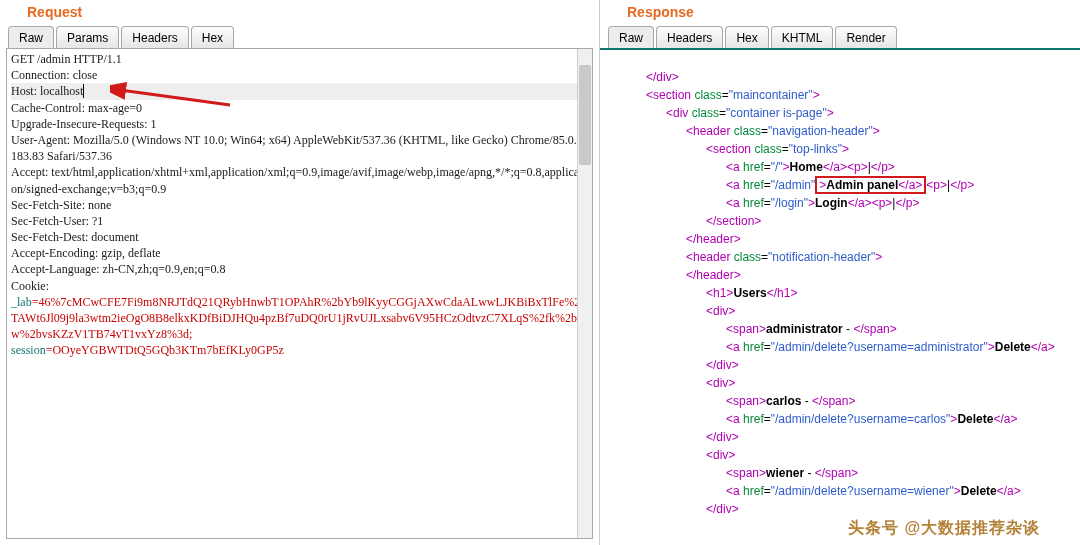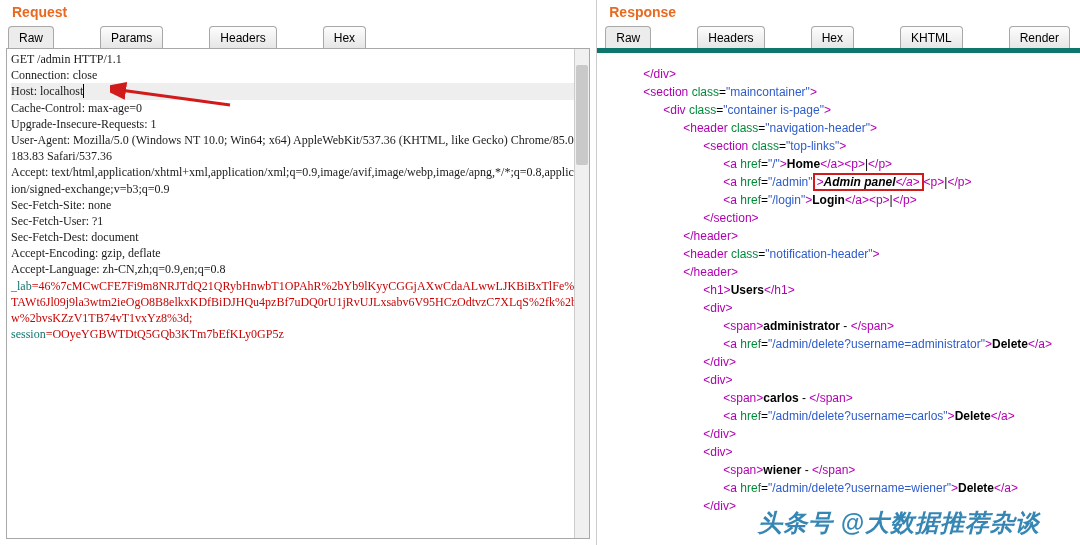--- a/index.html
+++ b/index.html
@@ -23,26 +23,25 @@
     display: flex;
     flex-direction: column;
     height: 100%;
   }
   .panel-left { width: 600px; border-right: 1px solid #ccc; }
   .panel-right { flex: 1; }
   .panel-title {
     color: #e8691f;
     font-weight: bold;
     font-size: 14px;
-    padding: 4px 8px 6px 12px;
+    padding: 4px 8px 6px 27px;
   }
   .tabs {
     display: flex;
     padding: 0 8px;
-    gap: 44px;
   }
   .tab {
     padding: 4px 10px 3px 10px;
     border: 1px solid #a8a8a8;
     border-bottom: none;
     border-top-left-radius: 4px;
     border-top-right-radius: 4px;
     background: linear-gradient(#fdfdfd, #e6e6e6);
     font-size: 12px;
     margin-right: 2px;
@@ -62,25 +61,25 @@
     line-height: 1.35;
     position: relative;
     color: #1a1a1a;
   }
   .req-line { word-break: break-all; }
   .hl-line { background: #eeeeee; display:inline-block; width:100%; }
   .caret { border-right: 1px solid #000; }
   .blue { color: #0f766e; }
   .red { color: #c80404; }
   .resp-content {
-    border-top: 5px solid #0f766e;
+    border-top: 2px solid #0f766e;
     margin: 0 0 0 0;
     flex:1;
     overflow:auto;
-    padding: 12px 6px;
+    padding: 18px 6px;
     font-size:12px;
     line-height:1.5;
   }
   .tag { color: #b000b0; }
   .attrname { color: #008a3a; }
   .attrval { color: #2f5cc9; }
   .txt { color: #000; text-align: right; }
   .bold { font-weight: bold; }
   .ind0 { padding-left: 40px; }
   .ind1 { padding-left: 60px; }
@@ -91,47 +90,45 @@
   .arrow {
     position: absolute;
     left: 110px;
     top: 60px;
     pointer-events: none;
   }
   .redbox {
     border: 2px solid #d11a1a;
     display: inline;
     padding: 0 2px;
-    font-style: italic;
   }
   .scrollbar-fake-left {
     position:absolute;
     right:0; top:0; bottom:0;
     width:15px;
     background:#f0f0f0;
     border-left:1px solid #ccc;
   }
   .scrollbar-thumb {
     position:absolute;
     right:1px; left:1px;
     top:16px;
     height:100px;
     background:#c9c9c9;
     border-radius:2px;
   }
   .watermark {
     position:absolute;
     right:40px;
     bottom:6px;
-    font-size:24px;
+    font-size:16px;
     font-weight:bold;
-    color:#0369a1;
+    color:#a16207;
     opacity:.8;
     letter-spacing:1px;
-    font-style:italic;
   }
 </style>
 </head>
 <body>
 
 <div class="layout">
 
   <div class="panel panel-left">
     <div class="panel-title">Request</div>
     <div class="tabs">
@@ -146,20 +143,21 @@
       <div class="req-line hl-line"><span class="caret">Host: localhost</span></div>
       <div class="req-line">Cache-Control: max-age=0</div>
       <div class="req-line">Upgrade-Insecure-Requests: 1</div>
       <div class="req-line">User-Agent: Mozilla/5.0 (Windows NT 10.0; Win64; x64) AppleWebKit/537.36 (KHTML, like Gecko) Chrome/85.0.4183.83 Safari/537.36</div>
       <div class="req-line">Accept: text/html,application/xhtml+xml,application/xml;q=0.9,image/avif,image/webp,image/apng,*/*;q=0.8,application/signed-exchange;v=b3;q=0.9</div>
       <div class="req-line">Sec-Fetch-Site: none</div>
       <div class="req-line">Sec-Fetch-User: ?1</div>
       <div class="req-line">Sec-Fetch-Dest: document</div>
       <div class="req-line">Accept-Encoding: gzip, deflate</div>
       <div class="req-line">Accept-Language: zh-CN,zh;q=0.9,en;q=0.8</div>
+      <div class="req-line">Cookie:</div>
       <div class="req-line"><span class="blue">_lab</span><span class="red">=46%7cMCwCFE7Fi9m8NRJTdQ21QRybHnwbT1OPAhR%2bYb9lKyyCGGjAXwCdaALwwLJKBiBxTlFe%2fTAWt6Jl09j9la3wtm2ieOgO8B8elkxKDfBiDJHQu4pzBf7uDQ0rU1jRvUJLxsabv6V95HCzOdtvzC7XLqS%2fk%2bw%2bvsKZzV1TB74vT1vxYz8%3d;</span></div>
       <div class="req-line"><span class="blue">session</span><span class="red">=OOyeYGBWTDtQ5GQb3KTm7bEfKLy0GP5z</span></div>
 
       <div class="scrollbar-fake-left">
         <div class="scrollbar-thumb"></div>
       </div>
     </div>
 
     <svg class="arrow" width="130" height="60">
       <defs>

